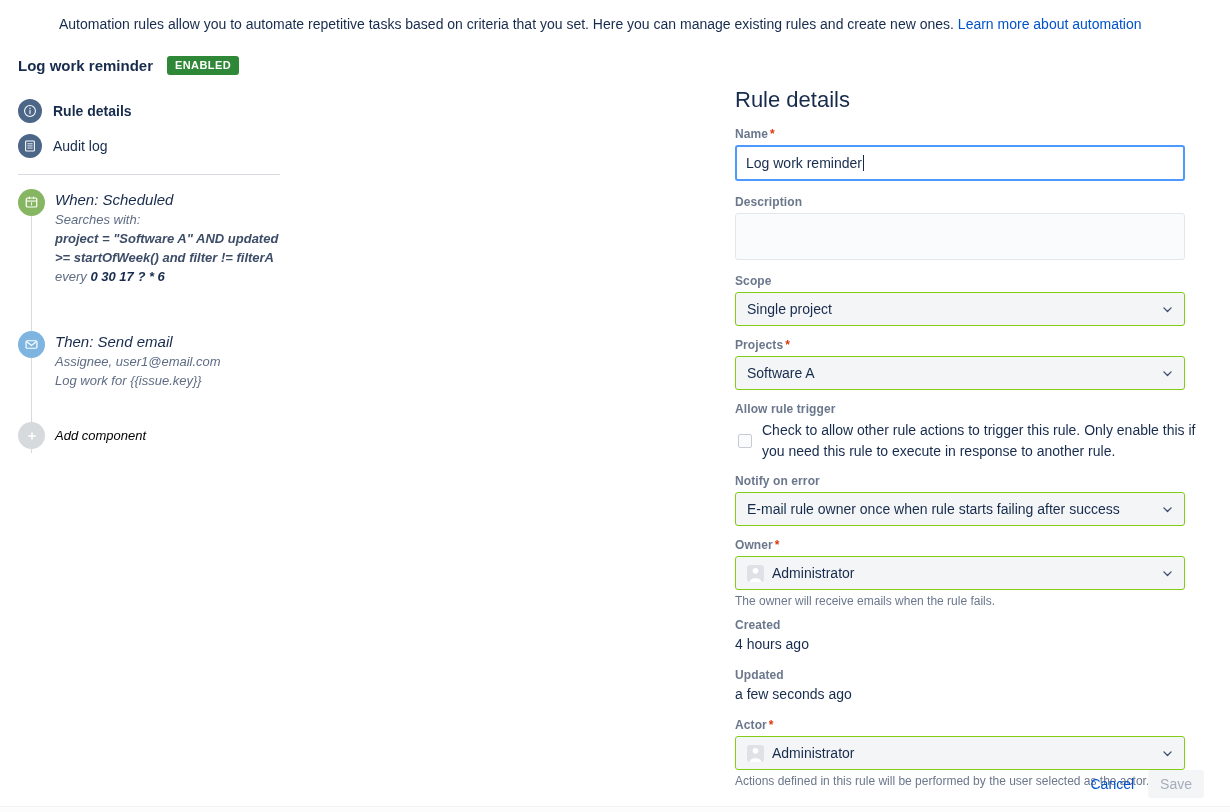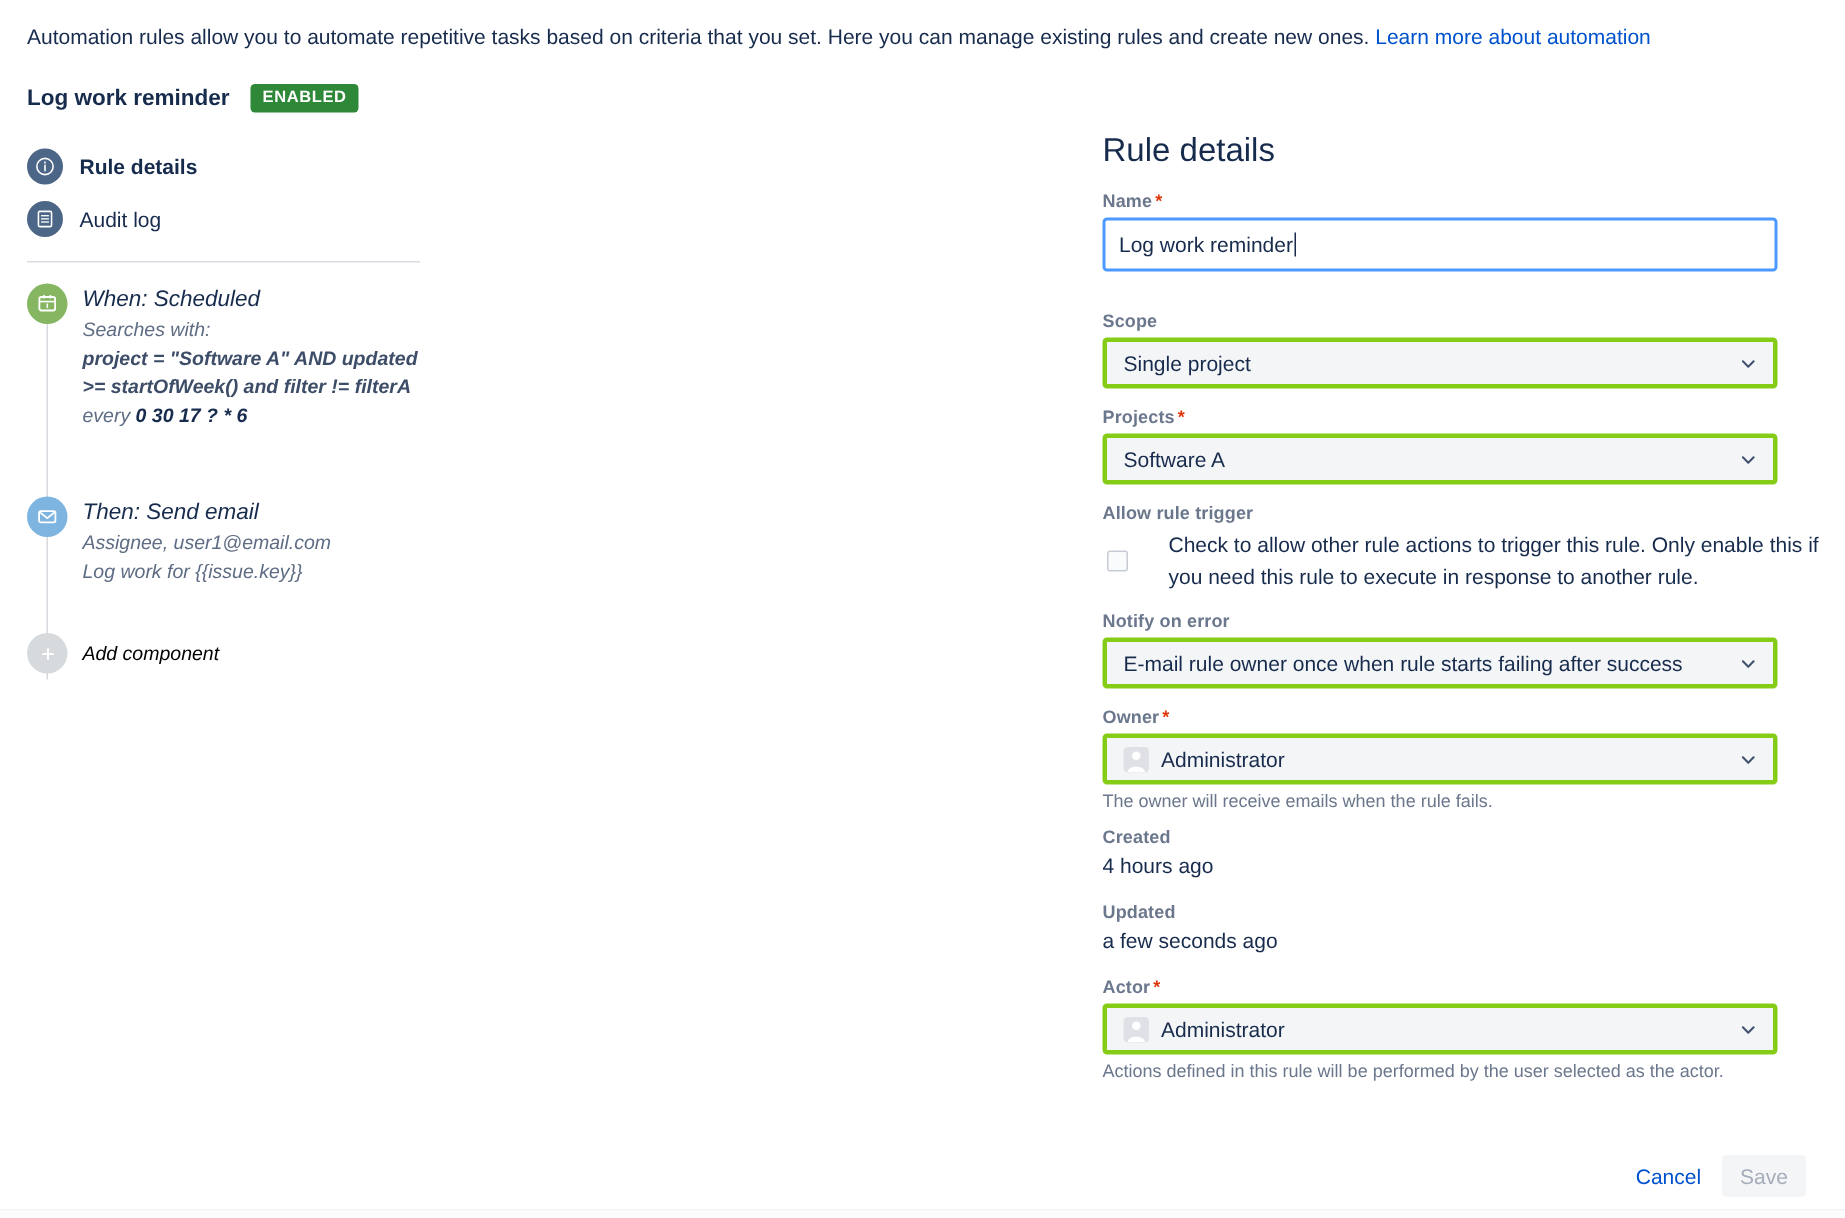--- a/index.html
+++ b/index.html
@@ -15,20 +15,21 @@
 
   
   .page-header { padding: 0 18px; }
   .page-title {
     font-size: 24px; font-weight: 400; color: #172b4d;
     margin: 0; padding-top: 5px; letter-spacing: .1px;
   }
   .page-intro {
     font-size: 14px; color: #172b4d; margin-top: 15px;
     line-height: 18px;
+    margin-left: 41px;
   }
   .page-intro a { color: #0052cc; text-decoration: none; }
 
   
   .rule-title-row {
     display: flex; align-items: center; gap: 14px;
     margin-top: 23px; padding: 0 18px;
   }
   .rule-title { font-size: 15px; font-weight: bold; color: #172b4d; }
   .badge {
@@ -107,37 +108,37 @@
   .caret {
     display: inline-block; width: 1px; height: 16px;
     background: #172b4d; margin-left: 1px;
   }
   .textarea-box {
     width: 450px; height: 47px; background: #fafbfc;
     border: 1px solid #e3e6ea; border-radius: 3px;
   }
   .select-box {
     width: 450px; height: 34px; background: #f4f5f7;
-    border: 3px solid #84cc16; border-radius: 3px;
+    border: 1px solid #84cc16; border-radius: 3px;
     display: flex; align-items: center; padding: 0 10px 0 11px;
     font-size: 14px; color: #172b4d; justify-content: space-between;
   }
   .select-val { display: flex; align-items: center; gap: 8px; }
   .chev { color: #42526e; display:flex; align-items:center; }
   .avatar {
     width: 17px; height: 17px; border-radius: 3px; background: #dfe1e6;
     display:flex; align-items:flex-end; justify-content:center;
     overflow: hidden; flex: 0 0 17px;
   }
   .help-text {
     font-size: 12px; color: #6b778c; margin-top: 4px;
   }
   .value-text { font-size: 14px; color: #172b4d; margin-top: 2px; }
 
-  .check-row { display: flex; align-items: center; gap: 27px; }
+  .check-row { display: flex; align-items: center; gap: 10px; }
   .checkbox {
     width: 14px; height: 14px; border: 1px solid #c7ccd4;
     border-radius: 2px; background: #fafbfc; flex: 0 0 14px;
     margin-left: 3px;
   }
   .check-text { font-size: 14px; color: #172b4d; line-height: 21px; width: 438px; }
 
   .spacer-8  { height: 8px; }
   .spacer-10 { height: 10px; }
   .spacer-12 { height: 12px; }
@@ -269,20 +270,24 @@
         <span>Name</span><span class="req">*</span>
       </label>
       <div class="input-text">
         <span>Log work reminder</span>
           <span class="caret"></span>
       </div>
     </div>
 
     <div class="spacer-12"></div>
 
+    <div class="field">
+      <label class="field-label">Description</label>
+      <div class="textarea-box"></div>
+    </div>
 
     <div class="spacer-12"></div>
 
     <div class="field">
       <label class="field-label">Scope</label>
       <div class="select-box">
         <span class="select-val">Single project</span>
         <span class="chev">
           <svg width="13" height="13" viewBox="0 0 16 16" fill="none">
               <path d="M3.6 6 L8 10.4 L12.4 6" stroke="#42526e" stroke-width="1.7" fill="none" stroke-linecap="round" stroke-linejoin="round"></path>

